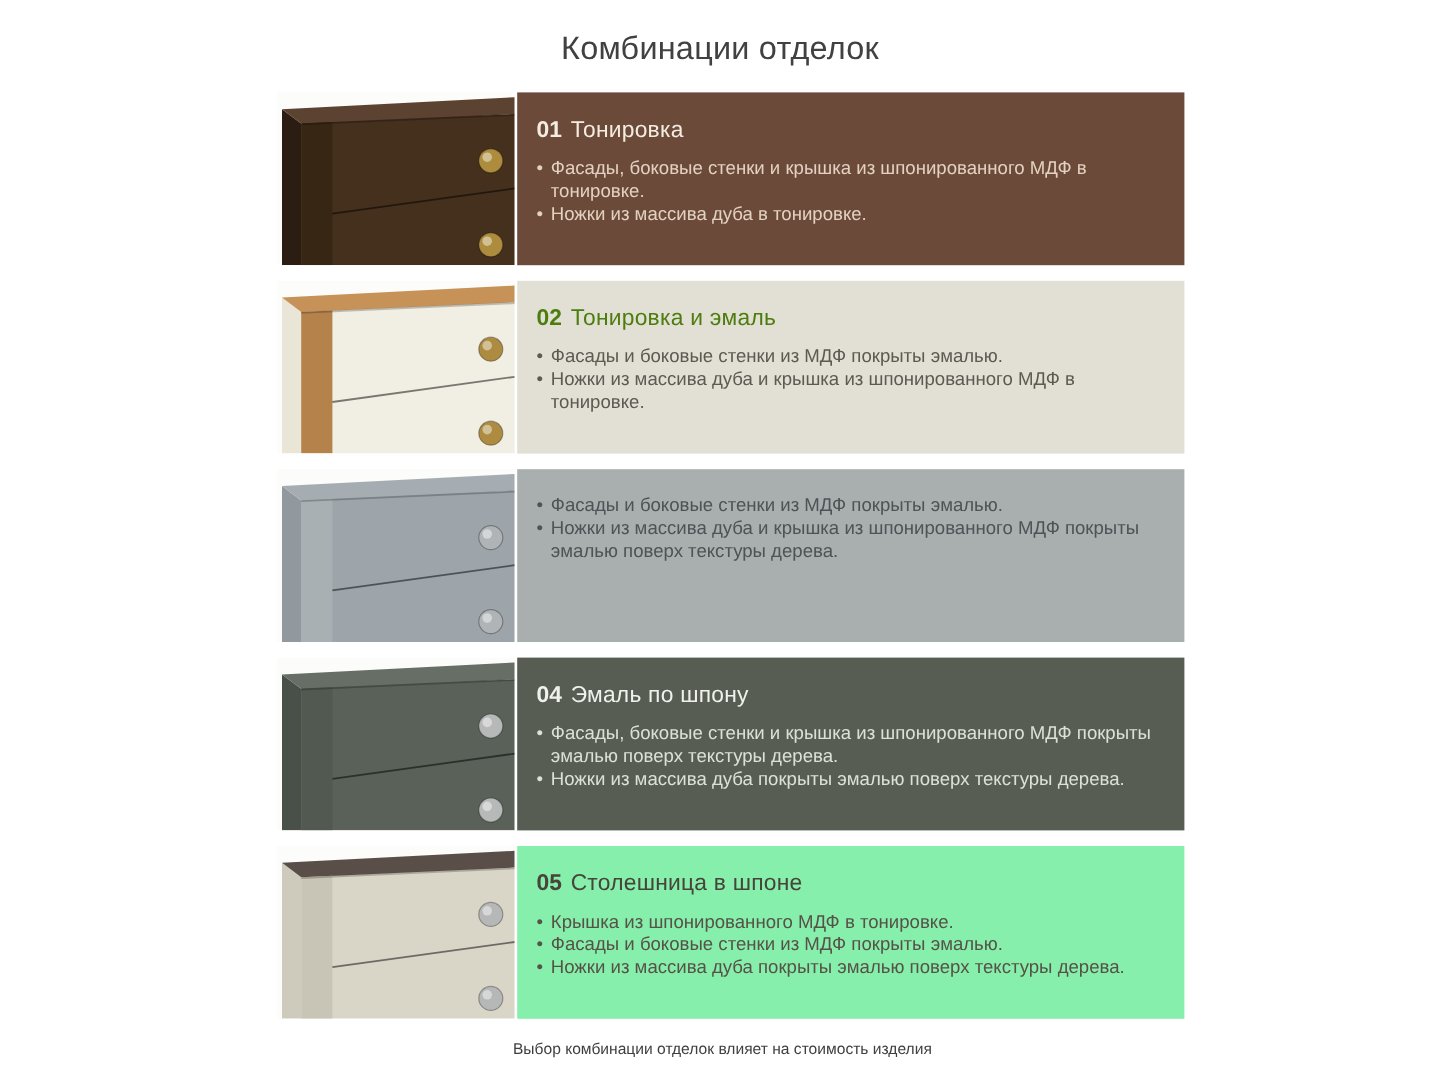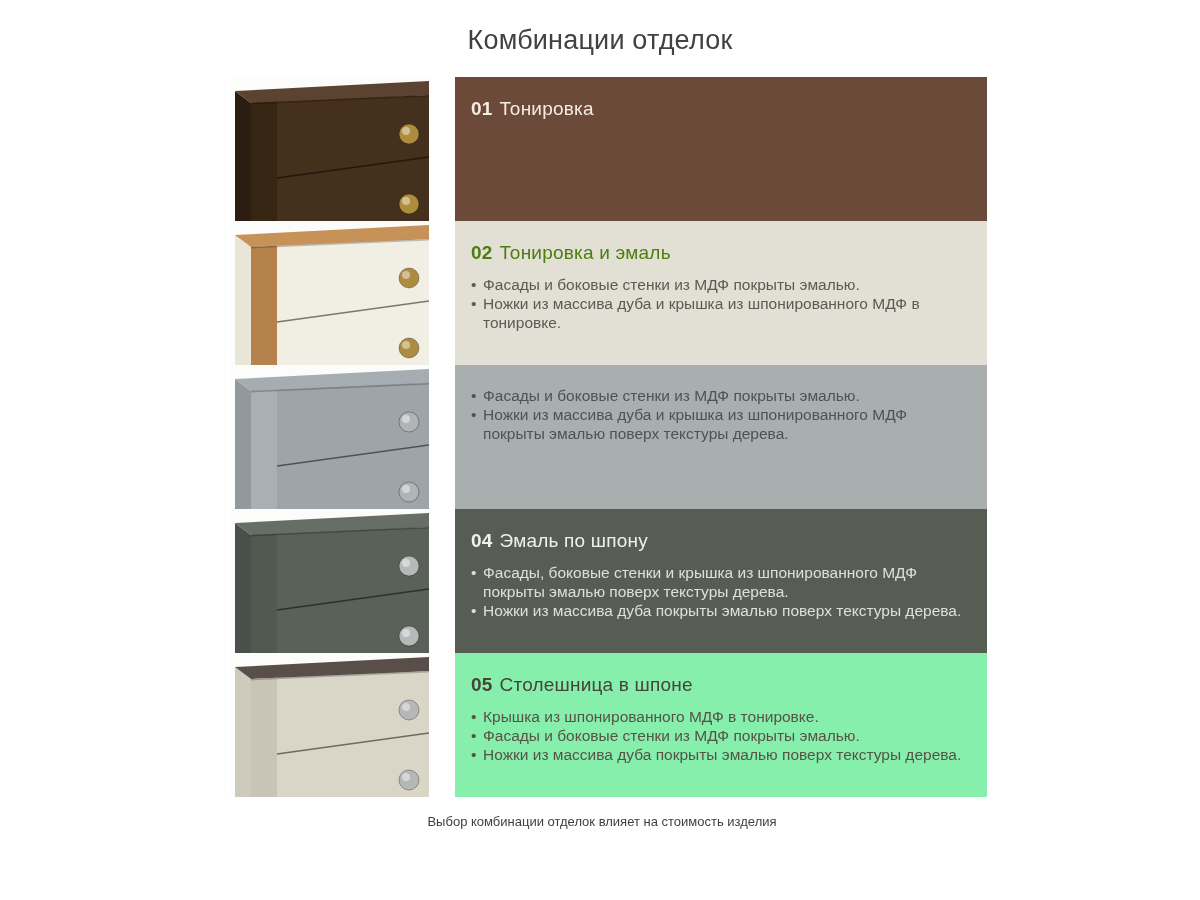--- a/index.html
+++ b/index.html
@@ -7,21 +7,21 @@
     width:1200px;height:900px;background:#ffffff;
     font-family:"Liberation Sans", sans-serif;
     color:#414141;
   }
   .page{position:relative;width:1200px;height:900px;overflow:hidden;}
   h1.section-title{
     margin:0;padding-top:25px;text-align:center;
     font-size:27px;font-weight:400;color:#414141;letter-spacing:.2px;
   }
   .rows{width:756px;margin:21px 0 0 231px;}
-  .row{display:flex;gap:26px;height:144px;}
+  .row{display:flex;gap:2px;height:144px;margin-bottom:13px;}
   .photo{
     flex:0 0 198px;width:198px;height:144px;
     background:#fcfcfb;overflow:hidden;margin:0;
   }
   .photo svg{display:block;width:198px;height:144px;}
   .panel{
     flex:1 1 auto;box-sizing:border-box;
     padding:21px 20px 0 16px;
   }
   .ptitle{margin:0 0 11px 0;font-size:19px;font-weight:400;letter-spacing:.2px;}
@@ -54,20 +54,25 @@
           <line x1="20" y1="26.6" x2="198" y2="18.6" stroke="rgba(0,0,0,0.22)" stroke-width="1.6"></line>
           <line x1="46" y1="101" x2="198" y2="80" stroke="rgba(0,0,0,0.5)" stroke-width="1.5"></line>
           <circle cx="178" cy="57" r="10" stroke="rgba(0,0,0,0.3)" stroke-width="1" fill="#ad8c3e"></circle>
           <circle cx="175" cy="54" r="4" fill="rgba(255,255,255,0.45)"></circle>
           <circle cx="178" cy="127" r="10" stroke="rgba(0,0,0,0.3)" stroke-width="1" fill="#ad8c3e"></circle>
           <circle cx="175" cy="124" r="4" fill="rgba(255,255,255,0.45)"></circle>
         </svg>
       </figure>
       <div class="panel" style="background: rgb(107, 74, 57); color: rgb(227, 209, 193);">
         <h3 class="ptitle" style="color: rgb(244, 236, 225);"><span class="num">01</span><span>Тонировка</span></h3>
+        <ul class="bullets">
+          <li>Фасады, боковые стенки и крышка из шпонированного МДФ в тонировке.</li>
+          <li>Ножки из массива дуба в тонировке.</li>
+
+        </ul>
       </div>
     </section>
 
     <section class="row">
       <figure class="photo">
         <svg viewBox="0 0 198 144" xmlns="http://www.w3.org/2000/svg">
           <polygon points="4,14 20,26 20,144 4,144" fill="#e9e5d7"></polygon>
           <polygon points="4,14 198,4 198,18 30,28 20,26" fill="#c79258"></polygon>
           <polygon points="20,26 198,18 198,144 20,144" fill="#f1eee3"></polygon>
           <polygon points="20,26 46,24.7 46,144 20,144" fill="#b5824b"></polygon>

